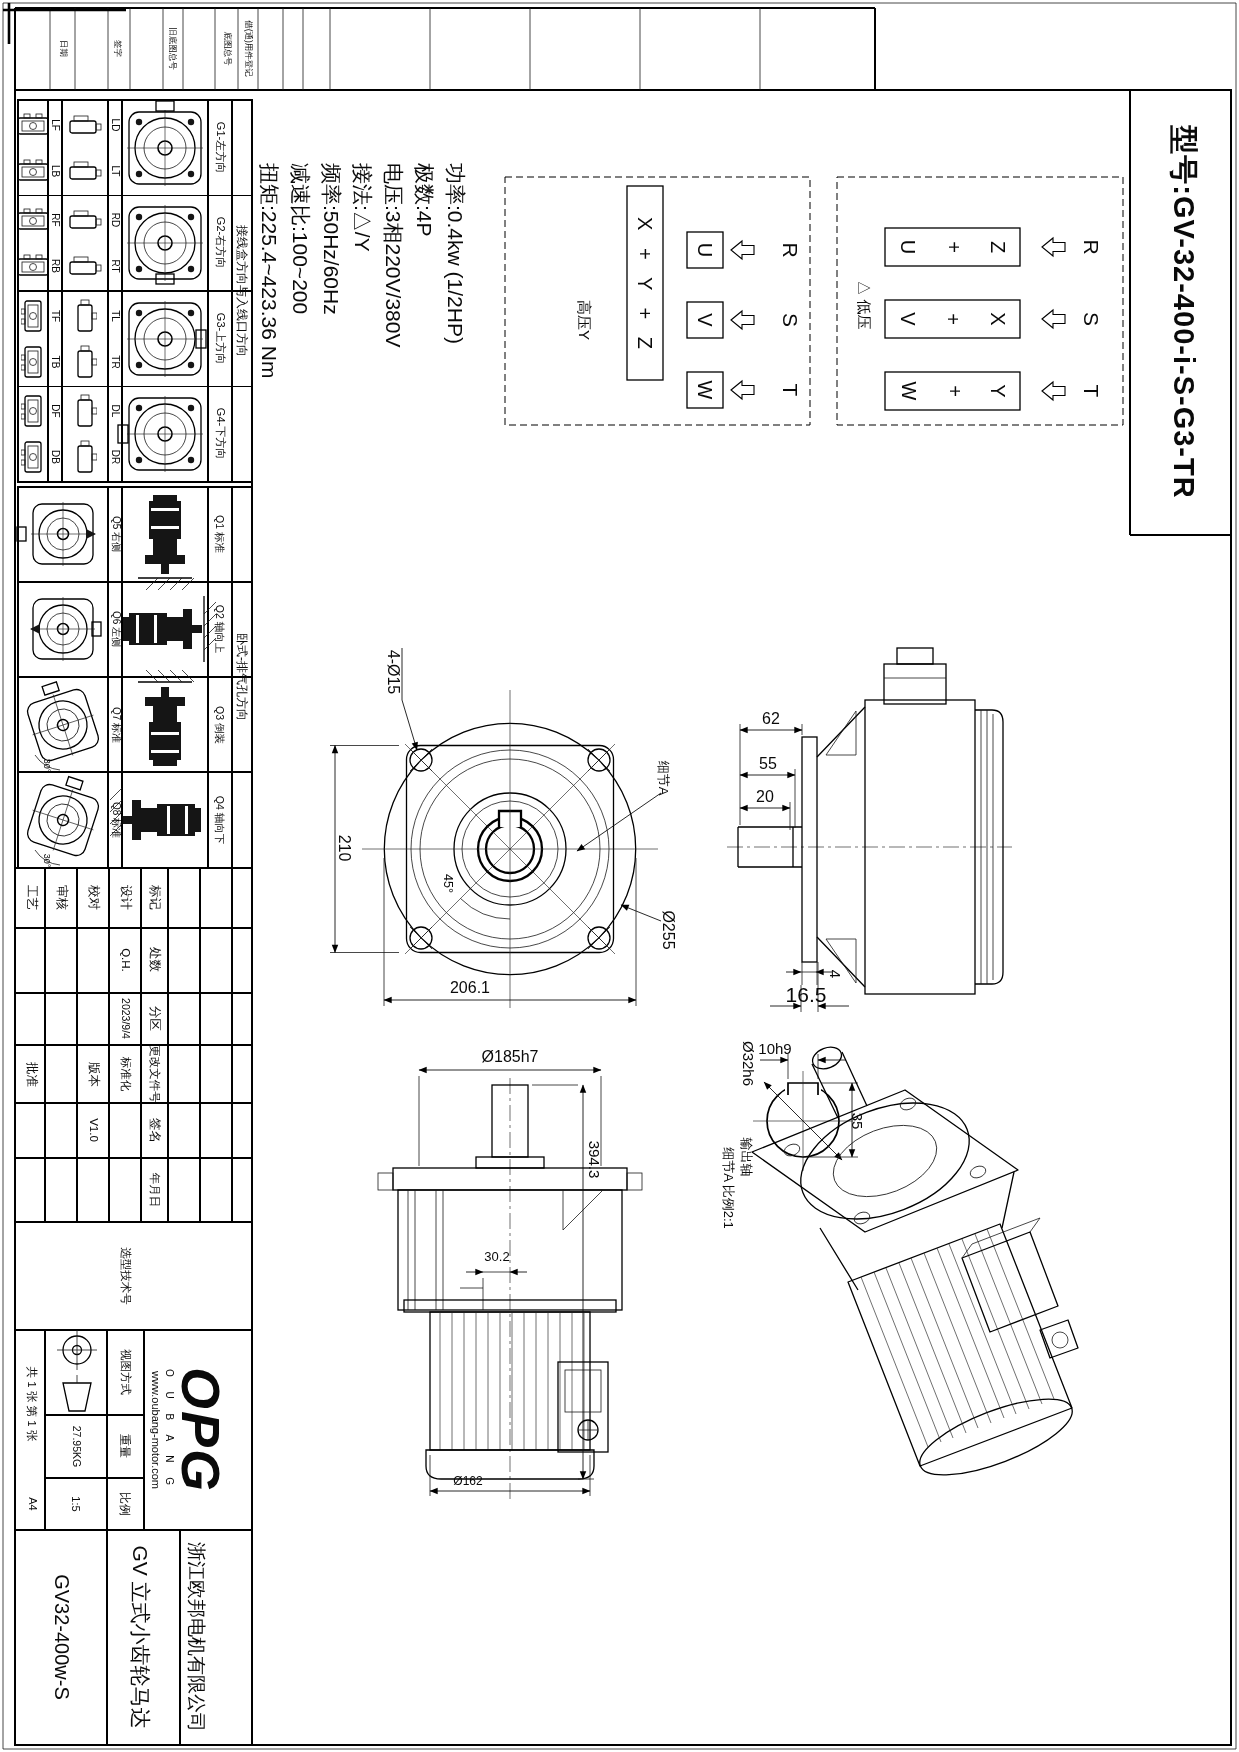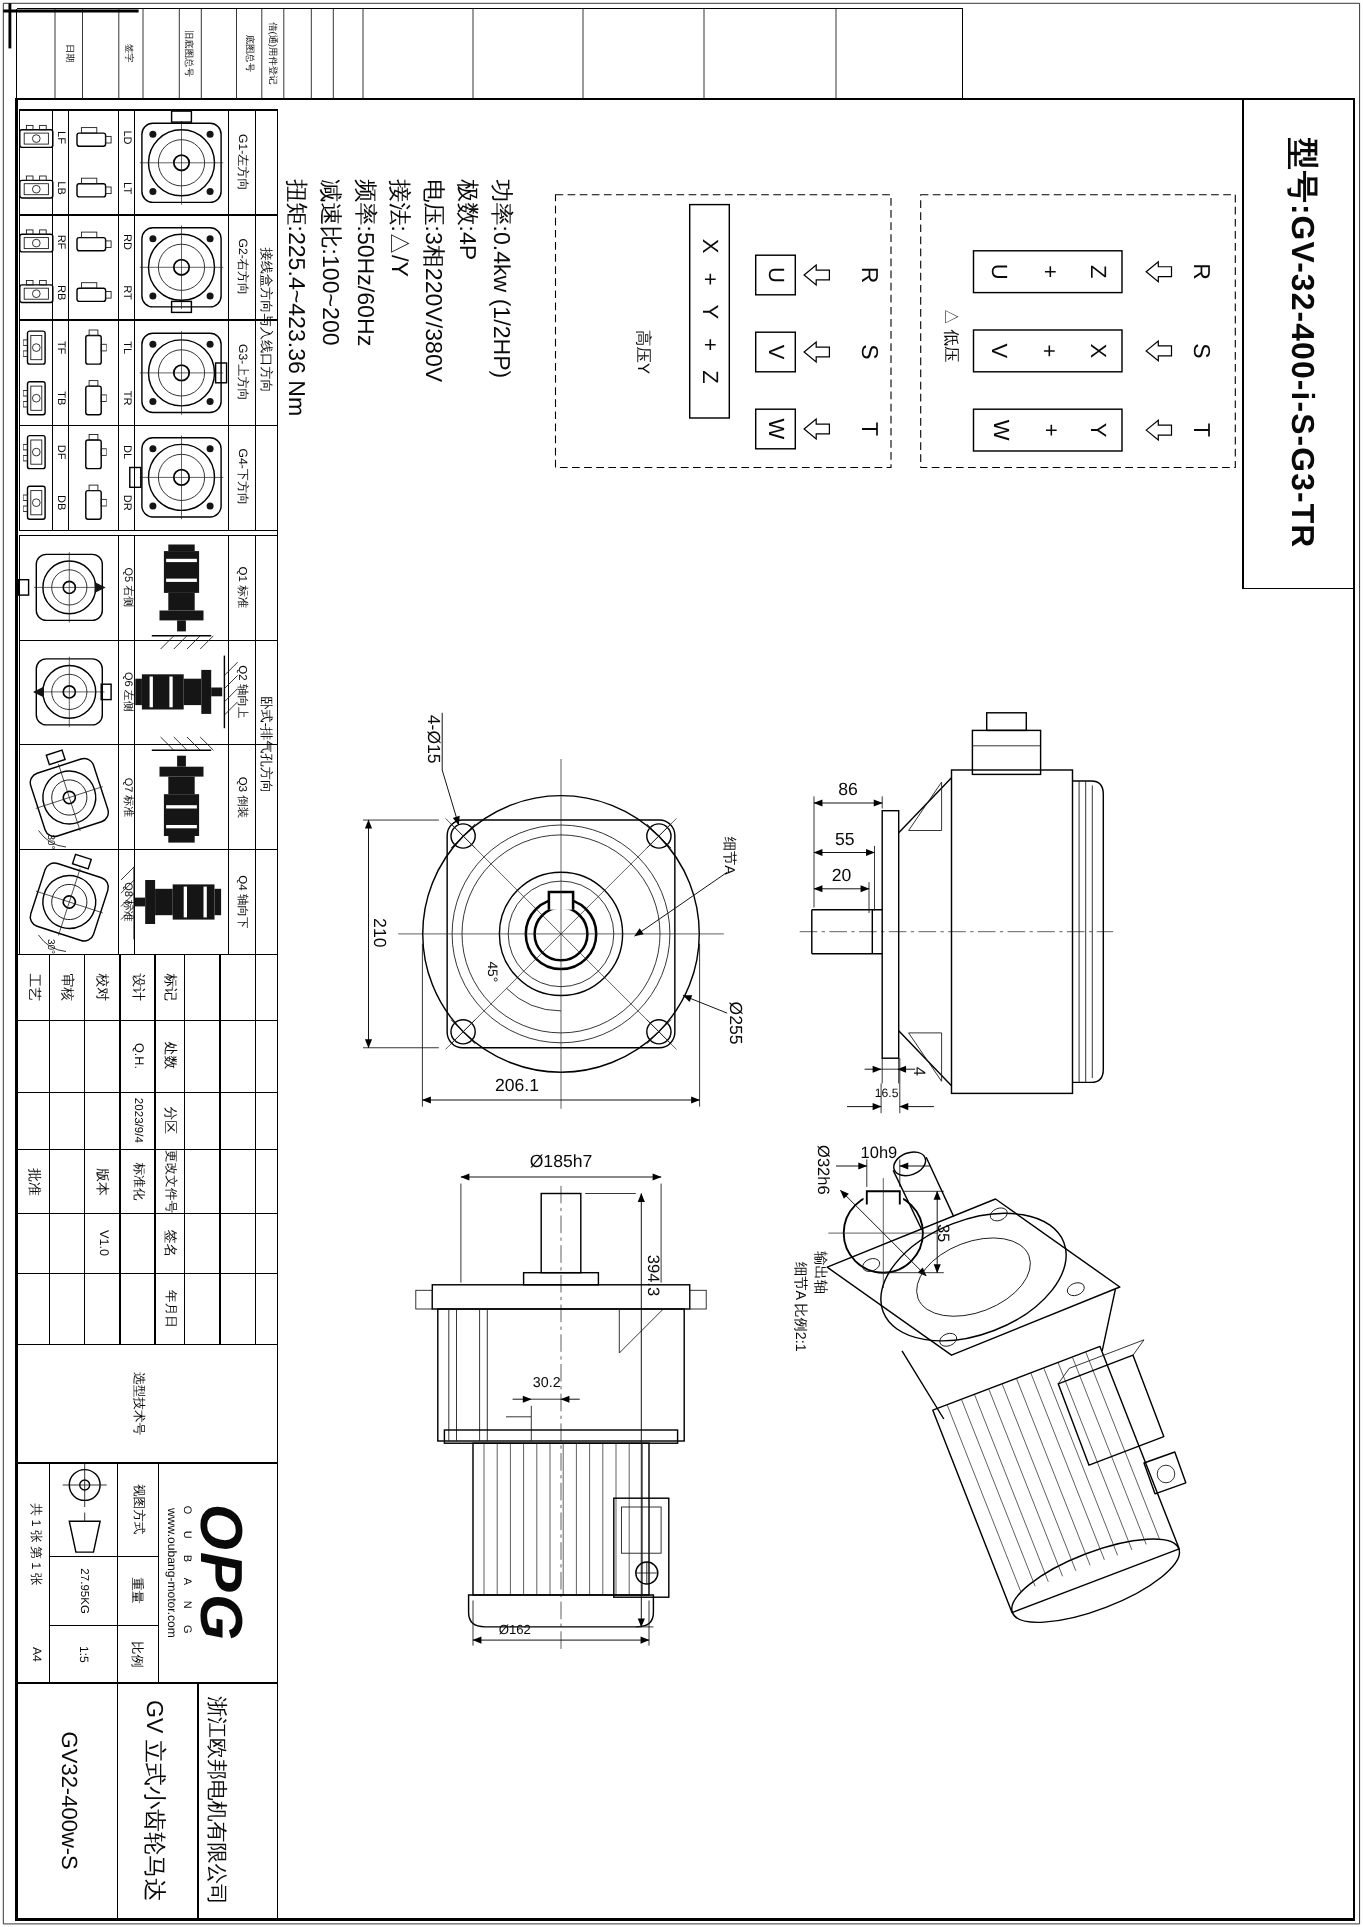--- a/index.html
+++ b/index.html
@@ -413,31 +413,31 @@
 <div class="t r" style="left:149px;top:43px;width:46px;height:11px;font-size:8.5px">旧底图总号</div>
 <div class="t r" style="left:208px;top:43px;width:38px;height:11px;font-size:8.5px">底图总号</div>
 <div class="t r" style="left:219px;top:43px;width:58px;height:11px;font-size:8.5px">借(通)用件登记</div>
 
 <div class="t r" style="left:363px;top:664px;width:60px;height:16px;font-size:16px">4-Ø15</div>
 <div class="t r" style="left:326px;top:840px;width:36px;height:16px;font-size:16px">210</div>
 <div class="t" style="left:443px;top:980px;width:54px;height:16px;font-size:16px">206.1</div>
 <div class="t r" style="left:646px;top:922px;width:44px;height:16px;font-size:16px">Ø255</div>
 <div class="t r" style="left:433px;top:877px;width:28px;height:13px;font-size:12.5px">45°</div>
 <div class="t r" style="left:643px;top:771px;width:42px;height:14px;font-size:13px">细节A</div>
-<div class="t" style="left:755px;top:711px;width:32px;height:15px;font-size:16px">86</div>
+<div class="t" style="left:755px;top:711px;width:32px;height:15px;font-size:16px">62</div>
 <div class="t" style="left:752px;top:756px;width:32px;height:15px;font-size:16px">55</div>
 <div class="t" style="left:749px;top:789px;width:32px;height:15px;font-size:16px">20</div>
 <div class="t r" style="left:829px;top:967px;width:14px;height:14px;font-size:15px">4</div>
-<div class="t" style="left:787px;top:987px;width:38px;height:15px;font-size:11px">16.5</div>
+<div class="t" style="left:787px;top:987px;width:38px;height:15px;font-size:21px">16.5</div>
 <div class="t" style="left:478px;top:1049px;width:64px;height:16px;font-size:16px">Ø185h7</div>
 <div class="t" style="left:477px;top:1249px;width:40px;height:15px;font-size:13px">30.2</div>
 <div class="t r" style="left:571px;top:1152px;width:46px;height:15px;font-size:15px">394.3</div>
 <div class="t" style="left:446px;top:1473px;width:44px;height:16px;font-size:12px">Ø162</div>
 <div class="t r" style="left:723px;top:1056px;width:50px;height:15px;font-size:15px">Ø32h6</div>
-<div class="t" style="left:780px;top:1041px;width:38px;height:15px;font-size:15px">10h9</div>
+<div class="t" style="left:756px;top:1041px;width:38px;height:15px;font-size:15px">10h9</div>
 <div class="t r" style="left:847px;top:1114px;width:22px;height:14px;font-size:15px">35</div>
 <div class="t r" style="left:720px;top:1150px;width:54px;height:14px;font-size:13px">输出轴</div>
 <div class="t r" style="left:687px;top:1181px;width:84px;height:14px;font-size:13px">细节A 比例2:1</div>
 
 <div class="t r" style="left:16px;top:891px;width:30px;height:13px;font-size:12.5px">工艺</div>
 <div class="t r" style="left:46px;top:891px;width:30px;height:13px;font-size:12.5px">审核</div>
 <div class="t r" style="left:78px;top:891px;width:30px;height:13px;font-size:12.5px">校对</div>
 <div class="t r" style="left:110px;top:891px;width:30px;height:13px;font-size:12.5px">设计</div>
 <div class="t r" style="left:139px;top:891px;width:30px;height:13px;font-size:12.5px">标记</div>
 <div class="t r" style="left:139px;top:953px;width:30px;height:13px;font-size:12.5px">处数</div>

